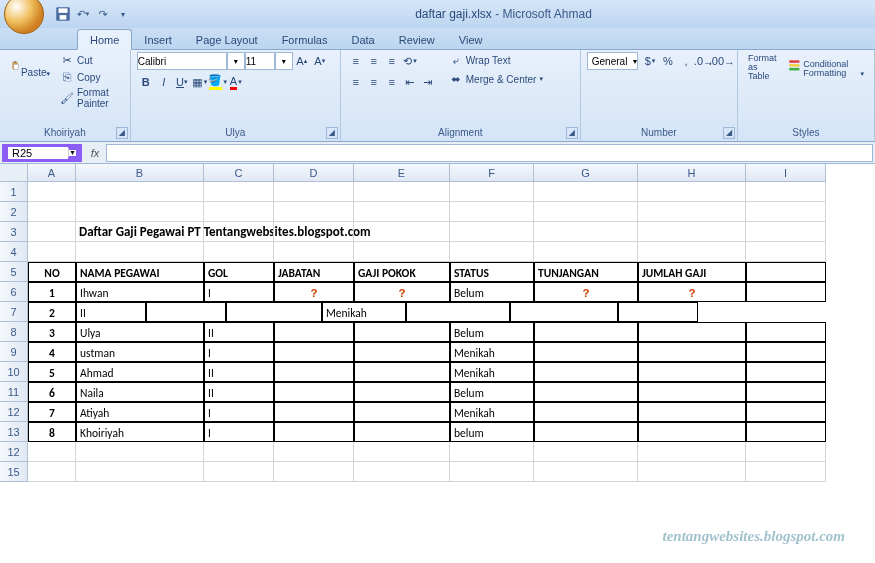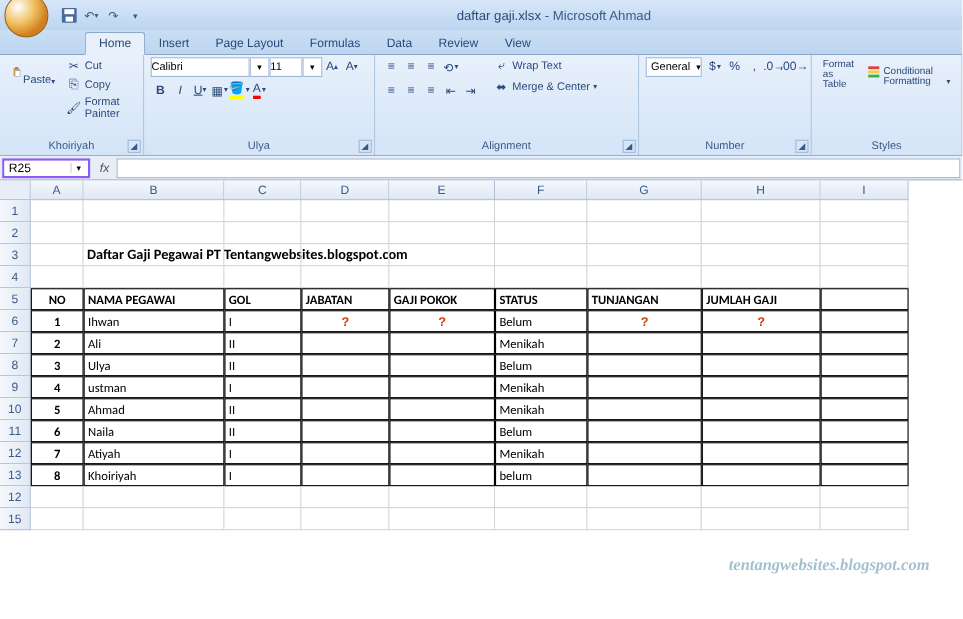--- a/index.html
+++ b/index.html
@@ -33,21 +33,21 @@
 .font-row select, .font-row input { font-size:10px; border:1px solid #a0b8d8; background:#fff; height:18px; }
 .fontname { width:90px; }
 .fontsize { width:30px; }
 .toolbar-btn { width:18px; height:18px; border:1px solid transparent; display:flex; align-items:center; justify-content:center; font-size:11px; color:#2a4a7a; }
 .toolbar-btn.dd::after { content:"▾"; font-size:7px; margin-left:1px; }
 .dropdown-btn { width:18px; height:18px; border:1px solid #a0b8d8; background:#fff; display:flex; align-items:center; justify-content:center; font-size:8px; }
 .num-sel { width:100px; height:18px; border:1px solid #a0b8d8; background:#fff; font-size:10px; padding-left:4px; display:flex; align-items:center; justify-content:space-between; }
 
 
 .formulabar { height:22px; background:#e8eef6; border-bottom:1px solid #a0b8d8; display:flex; align-items:center; }
-.namebox { width:80px; height:18px; border:2px solid #8b5cf6; background:#fff; margin:0 2px; display:flex; align-items:center; }
+.namebox { width:80px; height:18px; border:6px solid #8b5cf6; background:#fff; margin:0 2px; display:flex; align-items:center; }
 .namebox input { border:none; width:60px; font-size:11px; padding-left:4px; }
 .namebox .dd { width:14px; text-align:center; font-size:8px; border-left:1px solid #ccc; }
 .fx-btn { width:22px; text-align:center; font-style:italic; color:#555; font-size:11px; }
 .formula-input { flex:1; height:18px; border:1px solid #a0b8d8; background:#fff; margin-right:2px; }
 
 
 .grid-area { position:relative; height:396px; overflow:hidden; }
 .corner { position:absolute; left:0; top:0; width:28px; height:18px; background:#e8eef6; border-right:1px solid #b0c0d4; border-bottom:1px solid #b0c0d4; }
 .colheads { position:absolute; left:28px; top:0; height:18px; display:flex; }
 .colhead { height:18px; background:linear-gradient(#f4f8fc,#e0e8f4); border-right:1px solid #b0c0d4; border-bottom:1px solid #b0c0d4; text-align:center; font-size:11px; color:#3b5a8a; line-height:18px; }
@@ -56,21 +56,21 @@
 .cells { position:absolute; left:28px; top:18px; }
 .cellrow { display:flex; height:20px; }
 .cell { height:20px; border-right:1px solid #d4d4d4; border-bottom:1px solid #d4d4d4; font-size:11.5px; padding:0 3px; line-height:20px; overflow:hidden; white-space:nowrap; font-family:Calibri,sans-serif; }
 
 
 .title-row .cell { font-weight:bold; font-size:13px; }
 .thead .cell { font-weight:bold; border:1px solid #000 !important; }
 .tbody .cell { border:1px solid #000 !important; }
 .tbody .c-A { font-weight:bold; text-align:center; }
 .qmark { color:#d04000; font-weight:bold; text-align:center; display:block; }
-.watermark { position:absolute; right:30px; top:342px; color:#7aa8b8; font-family:Georgia,serif; font-style:italic; font-size:15px; font-weight:bold; opacity:.7; }
+.watermark { position:absolute; right:30px; top:364px; color:#7aa8b8; font-family:Georgia,serif; font-style:italic; font-size:15px; font-weight:bold; opacity:.7; }
 
 
 .c-A{width:48px}.c-B{width:128px}.c-C{width:70px}.c-D{width:80px}.c-E{width:96px}.c-F{width:84px}.c-G{width:104px}.c-H{width:108px}.c-I{width:80px}
 
 
 svg { width:100%; height:100%; }
 </style>
 </head>
 <body>
 
@@ -357,21 +357,20 @@
         <div class="cell c-G">
           <span class="qmark">?</span>
         </div>
         <div class="cell c-H">
           <span class="qmark">?</span>
         </div>
         <div class="cell c-I"></div>
       </div>
       <div class="cellrow tbody">
         <div class="cell c-A">2</div>
-        <div class="cell c-B">Ali</div>
         <div class="cell c-C">II</div>
         <div class="cell c-D"></div>
         <div class="cell c-E"></div>
         <div class="cell c-F">Menikah</div>
         <div class="cell c-G"></div>
         <div class="cell c-H"></div>
         <div class="cell c-I"></div>
       </div>
       <div class="cellrow tbody">
         <div class="cell c-A">3</div>

